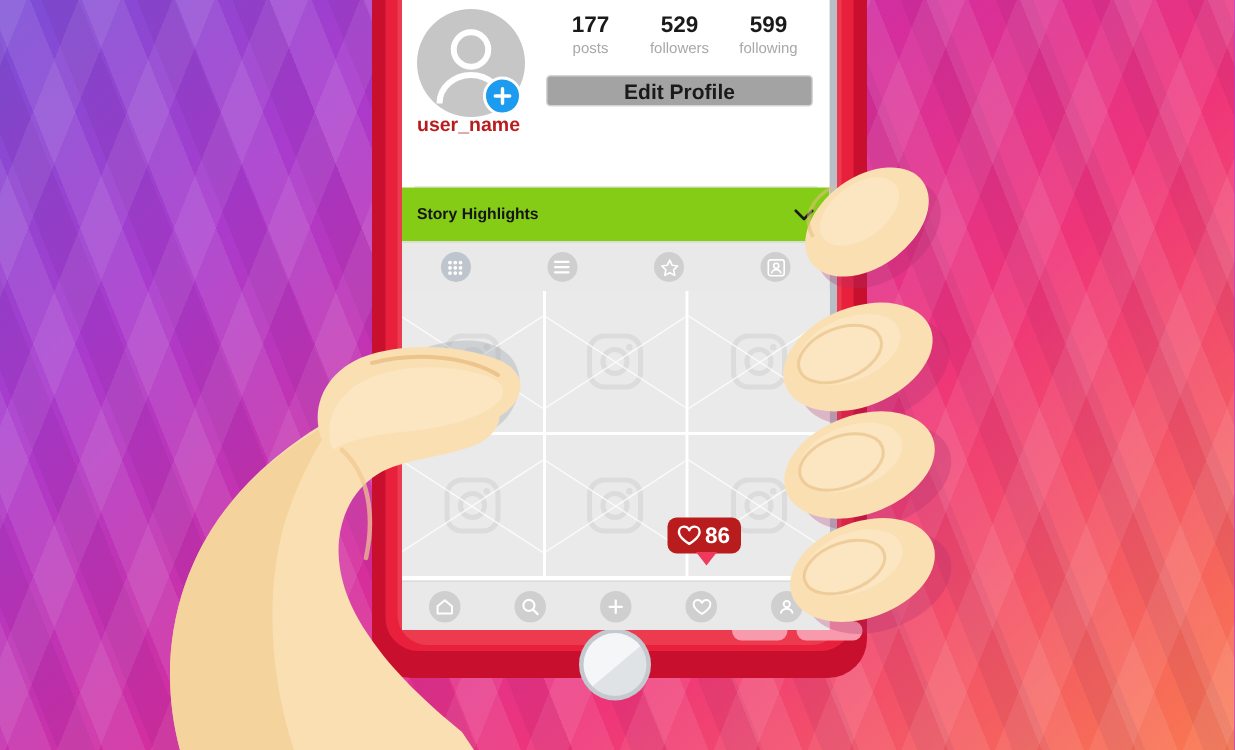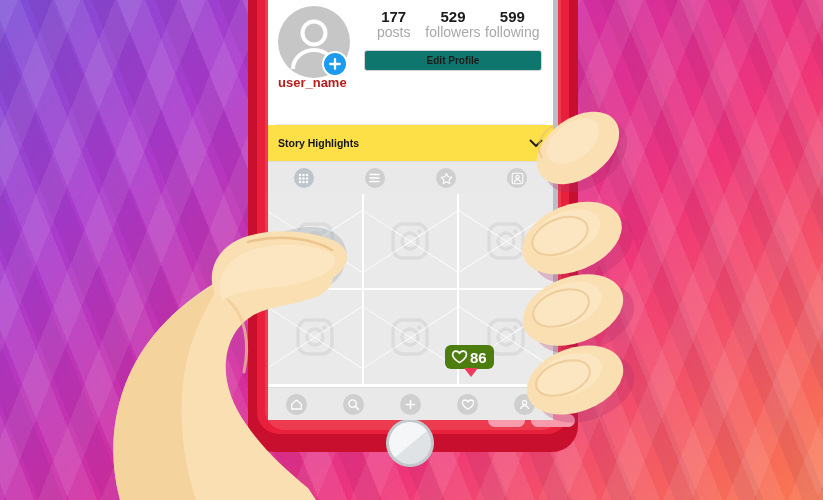--- a/index.html
+++ b/index.html
@@ -43,30 +43,30 @@
 
   .profile-head{position:relative;height:124px;background:#fff;}
   .avatar{position:absolute;left:10px;top:6px;width:72px;height:72px;border-radius:50%;background:#c6c6c6;}
   .plus-badge{position:absolute;left:54px;top:51px;width:26px;height:26px;border-radius:50%;
       background:#1c9bef;border:2px solid #fff;box-sizing:border-box;
       display:flex;align-items:center;justify-content:center;}
   .plus-badge svg{display:block;}
   .stats{position:absolute;left:96px;top:8px;width:178px;display:flex;}
   .stat{flex:1;text-align:center;}
   .stat-num{font-size:15px;font-weight:bold;color:#1a1a1a;line-height:18px;}
-  .stat-lbl{font-size:14px;color:#a8a8a8;line-height:13px;}
+  .stat-lbl{font-size:10px;color:#a8a8a8;line-height:13px;}
   .edit-profile{position:absolute;left:96px;top:50px;width:178px;height:21px;
-      border:1px solid #d4d4d4;border-radius:3px;background:#0f766e;
+      border:1px solid #d4d4d4;border-radius:3px;background:#a3a3a3;
       display:flex;align-items:center;justify-content:center;
-      font-size:10px;font-weight:bold;color:#1a1a1a;box-sizing:border-box;}
+      font-size:14px;font-weight:bold;color:#1a1a1a;box-sizing:border-box;}
   .user-name{position:absolute;left:10px;top:75px;font-size:13px;font-weight:bold;color:#b91c1c;}
 
   .hl-divider{height:1px;background:#e6e6e6;margin:0 8px;}
   .highlights{height:36px;display:flex;align-items:center;
-      justify-content:space-between;padding:0 10px;background:#fde047;}
+      justify-content:space-between;padding:0 10px;background:#84cc16;}
   .highlights-lbl{font-size:10.5px;font-weight:bold;color:#151515;}
 
   .tabs{height:32px;background:#e9e9e9;display:flex;align-items:center;
       border-top:1px solid #dcdcdc;}
   .tab{flex:1;display:flex;align-items:center;justify-content:center;}
   .tab-ic{width:20px;height:20px;border-radius:50%;background:#cfcfcf;
       display:flex;align-items:center;justify-content:center;}
   .tab.active .tab-ic{background:#bfc5cc;}
 
   .grid{position:relative;background:#ffffff;height:190px;
@@ -79,21 +79,21 @@
   .cell::after{transform:rotate(-33deg);}
 
   .navbar{position:absolute;left:0;bottom:0;width:285px;height:32px;background:#e9e9e9;
       border-top:1px solid #dcdcdc;display:flex;align-items:center;}
   .nav-item{flex:1;display:flex;align-items:center;justify-content:center;}
   .nav-ic{width:21px;height:21px;border-radius:50%;background:#cfcfcf;
       display:flex;align-items:center;justify-content:center;}
 
   
   .like-badge{position:absolute;left:177px;top:345px;z-index:40;}
-  .like-box{background:#4d7c0f;border-radius:6px;padding:4px 7px 4px 6px;
+  .like-box{background:#b91c1c;border-radius:6px;padding:4px 7px 4px 6px;
       display:flex;align-items:center;gap:2px;}
   .like-count{color:#fff;font-size:15px;font-weight:bold;line-height:15px;}
   .like-tail{position:absolute;left:19px;top:23px;width:0;height:0;
       border-left:7px solid transparent;border-right:7px solid transparent;
       border-top:9px solid #ef3a5d;}
 
   
   .hand{position:absolute;inset:0;pointer-events:none;}
 </style>
 </head>

